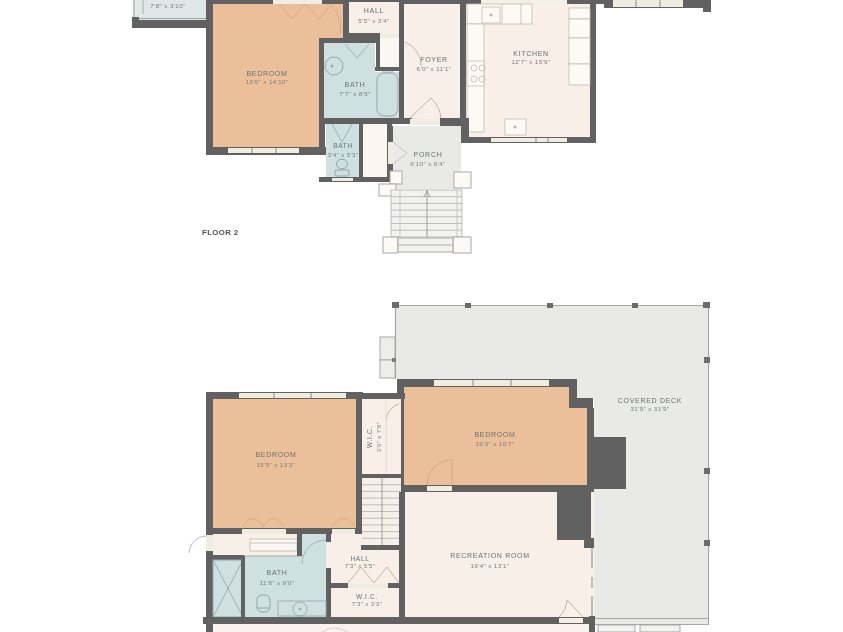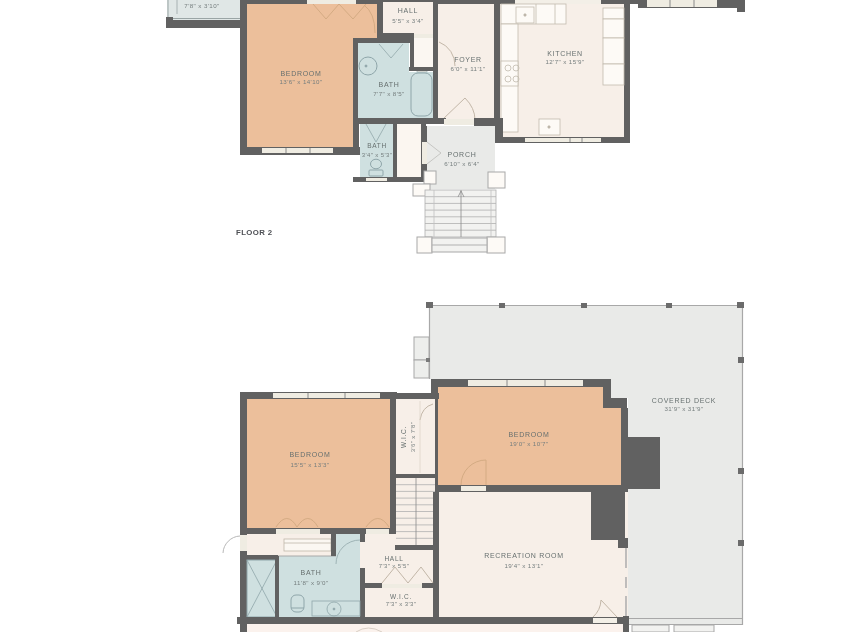--- a/index.html
+++ b/index.html
@@ -1,17 +1,17 @@
 <!DOCTYPE html>
 <html><head>
 <meta charset="utf-8">
 <style>
   html,body{margin:0;padding:0;background:#ffffff;}
   .page{width:782px;height:632px;position:relative;overflow:hidden;background:#ffffff;
-        font-family:"Liberation Sans", sans-serif;padding-left:34px;}
+        font-family:"Liberation Sans", sans-serif;}
   text{font-family:"Liberation Sans", sans-serif;fill:#5a6a72;}
   .rm{font-size:7px;letter-spacing:0.7px;fill:#67706f;}
   .dim{font-size:6.2px;letter-spacing:0.4px;fill:#757e7e;}
   .flr{font-size:7.8px;font-weight:bold;letter-spacing:0.4px;fill:#4e5055;}
 </style>
 </head>
 <body>
 <div class="page">
 <svg width="843" height="632" viewBox="0 0 843 632" shape-rendering="auto">
 

